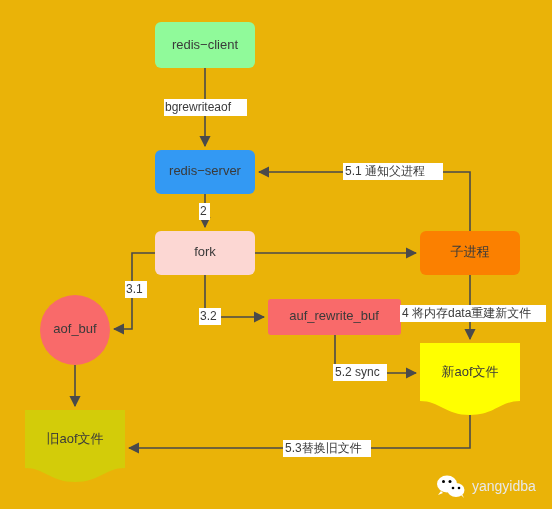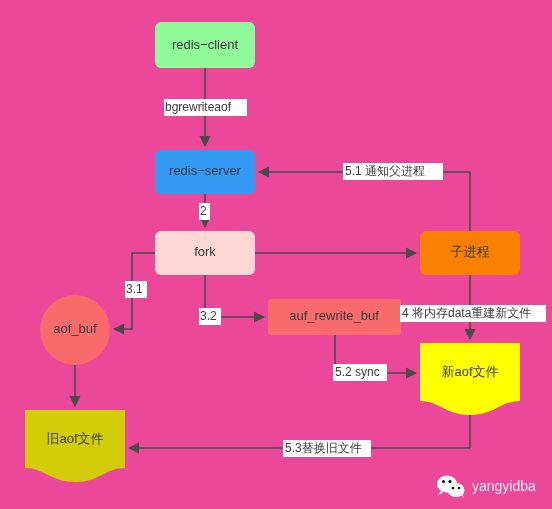--- a/index.html
+++ b/index.html
@@ -10,21 +10,21 @@
   body {
     width: 552px;
     height: 509px;
     overflow: hidden;
     font-family: "Liberation Sans", sans-serif;
   }
   #diagram-root {
     position: relative;
     width: 552px;
     height: 509px;
-    background: #ec4899;
+    background: #eab308;
   }
   svg.canvas {
     position: absolute;
     left: 0;
     top: 0;
     width: 552px;
     height: 509px;
     display: block;
   }
   .node-label {

